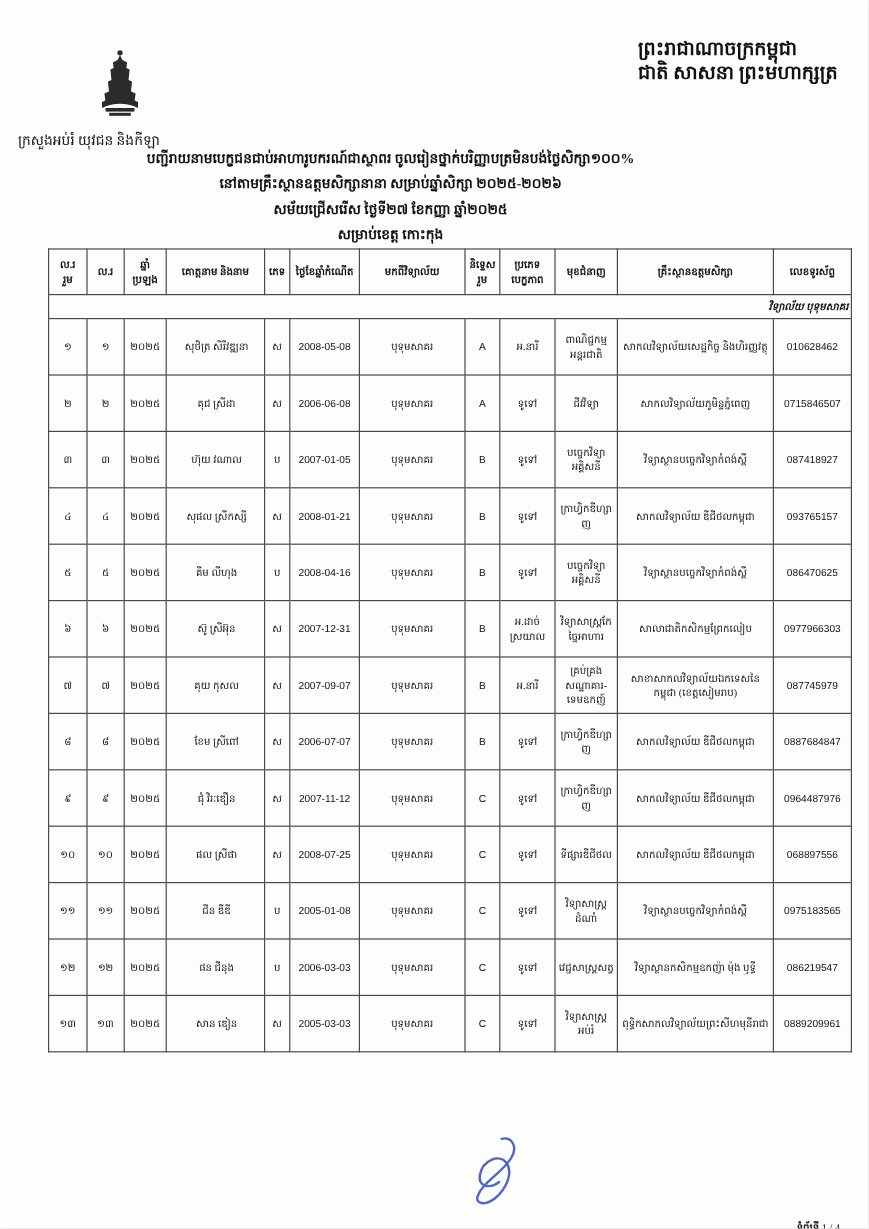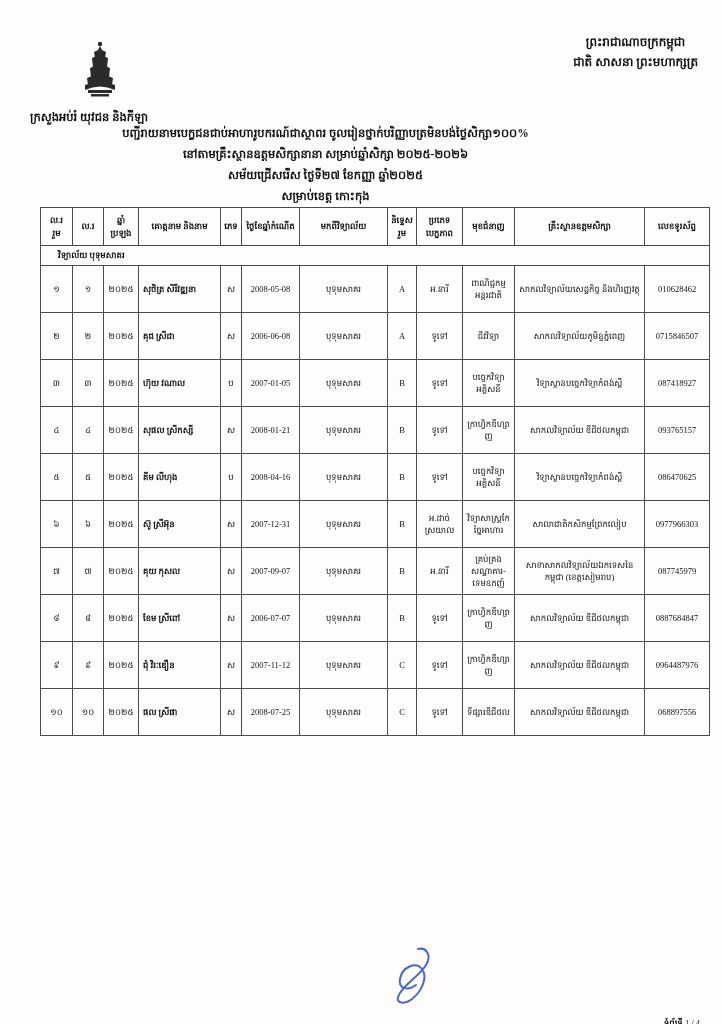--- a/index.html
+++ b/index.html
@@ -8,31 +8,30 @@
     position: relative;
     width: 724px; height: 1024px;
     background: #fdfdfc;
     font-family: "Liberation Serif", serif;
     color: #1a1a1a;
     overflow: hidden;
     box-shadow: 0 0 6px rgba(0,0,0,.25);
   }
   .kingdom-block {
     position: absolute; top: 32px; right: 26px;
-    text-align: center;
-    font-weight: bold; font-size: 12px; line-height: 20px;
+    font-weight: bold; font-size: 16px; line-height: 20px;
     color: #111;
   }
   .emblem {
     position: absolute; left: 80px; top: 38px;
     width: 40px; height: 60px;
   }
   .ministry {
-    position: absolute; left: 30px; top: 110px;
-    font-weight: bold; font-size: 11.5px; color: #111;
+    position: absolute; left: 15px; top: 110px;
+    font-weight: normal; font-size: 11.5px; color: #111;
   }
   .titles {
     position: absolute; left: 0; top: 126px; width: 651px;
     text-align: center; font-weight: bold; font-size: 11.5px;
     color: #111;
   }
   .titles div { margin-bottom: 7px; line-height: 14px; }
   .doc-table {
     position: absolute; left: 40px; top: 207px;
     width: 669px;
@@ -47,24 +46,24 @@
     text-align: center;
     vertical-align: middle;
     overflow: hidden;
     word-wrap: break-word;
   }
   .doc-table th {
     font-weight: bold; font-size: 8.5px;
     white-space: pre-line;
     height: 38px;
   }
-  .doc-table td.name-cell { text-align: left; padding-left: 4px; font-weight: bold; }
-  .doc-table td.latin { font-family: Liberation Serif, serif; font-size: 8.5px; margin-left: 32px; }
+  .doc-table td.name-cell { text-align: center; padding-left: 4px; }
+  .doc-table td.latin { font-family: Liberation Sans, sans-serif; font-size: 8.5px; margin-left: 32px; }
   .section-row td {
-    text-align: left; font-weight: bold; height: 20px; padding-left: 17px;
+    text-align: right; font-weight: bold; height: 20px; padding-left: 17px; font-style: italic;
   }
   .data-row { height: 47px; }
   .signature {
     position: absolute; left: 388px; top: 945px;
     width: 60px; height: 62px;
   }
   .page-footer {
     position: absolute; right: 24px; top: 1018px;
     font-size: 8.5px; color: #111;
   }
@@ -275,20 +274,62 @@
           <td class="name-cell">ផល ស្រីផា</td>
           <td>ស</td>
           <td class=" latin">2008-07-25</td>
           <td>បុទុមសាគរ</td>
           <td class=" latin">C</td>
           <td>ទូទៅ</td>
           <td>ទីផ្សារឌីជីថល</td>
           <td>សាកលវិទ្យាល័យ ឌីជីថលកម្ពុជា</td>
           <td class=" latin">068897556</td>
         </tr>
+        <tr class="data-row">
+          <td>១១</td>
+          <td>១១</td>
+          <td>២០២៥</td>
+          <td class="name-cell">ជីន ឌីឌី</td>
+          <td>ប</td>
+          <td class=" latin">2005-01-08</td>
+          <td>បុទុមសាគរ</td>
+          <td class=" latin">C</td>
+          <td>ទូទៅ</td>
+          <td>វិទ្យាសាស្ត្រដំណាំ</td>
+          <td>វិទ្យាស្ថានបច្ចេកវិទ្យាកំពង់ស្ពឺ</td>
+          <td class=" latin">0975183565</td>
+        </tr>
+        <tr class="data-row">
+          <td>១២</td>
+          <td>១២</td>
+          <td>២០២៥</td>
+          <td class="name-cell">ផន ជីនុង</td>
+          <td>ប</td>
+          <td class=" latin">2006-03-03</td>
+          <td>បុទុមសាគរ</td>
+          <td class=" latin">C</td>
+          <td>ទូទៅ</td>
+          <td>វេជ្ជសាស្ត្រសត្វ</td>
+          <td>វិទ្យាស្ថានកសិកម្មឧកញ៉ា ម៉ុង ឫទ្ធី</td>
+          <td class=" latin">086219547</td>
+        </tr>
+        <tr class="data-row">
+          <td>១៣</td>
+          <td>១៣</td>
+          <td>២០២៥</td>
+          <td class="name-cell">សាន ឌៀន</td>
+          <td>ស</td>
+          <td class=" latin">2005-03-03</td>
+          <td>បុទុមសាគរ</td>
+          <td class=" latin">C</td>
+          <td>ទូទៅ</td>
+          <td>វិទ្យាសាស្ត្រអប់រំ</td>
+          <td>ពុទ្ធិកសាកលវិទ្យាល័យព្រះសីហមុនីរាជា</td>
+          <td class=" latin">0889209961</td>
+        </tr>
       </tbody>
   </table>
 
   <svg class="signature" viewBox="0 0 60 62">
     <g fill="none" stroke="#3a56c5" stroke-width="2" stroke-linecap="round" opacity="0.9">
       <path d="M30 4 C38 2 44 10 38 20 C30 33 14 40 10 52 C8 58 16 60 24 54 C34 46 40 32 34 24 C28 16 14 22 12 34"></path>
       <path d="M12 34 C10 44 20 46 28 40"></path>
     </g>
   </svg>
 

